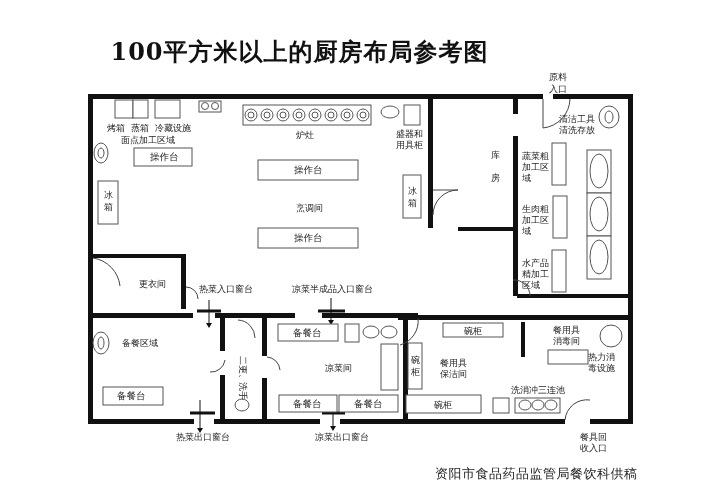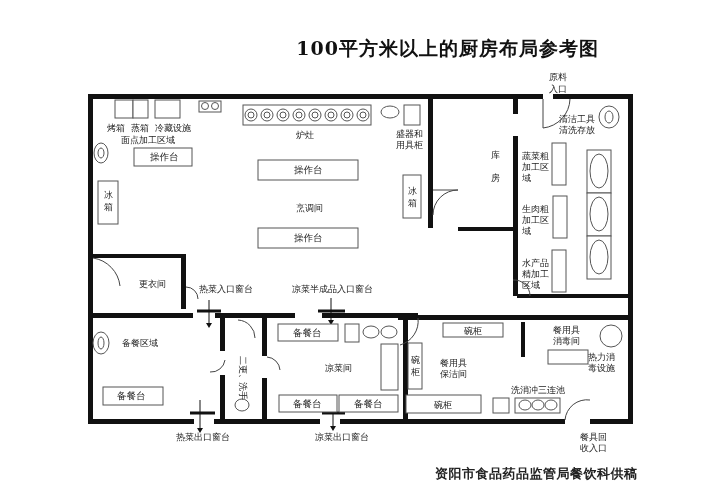--- a/index.html
+++ b/index.html
@@ -1,18 +1,18 @@
 <!DOCTYPE html>
 <html><head>
 <meta charset="utf-8">
 <style>
   html, body { margin:0; padding:0; background:#ffffff; }
   body { width:707px; height:500px; position:relative; overflow:hidden; font-family:"DejaVu Sans", sans-serif; }
-  .title { position:absolute; left:0; top:36px; width:599px; text-align:right; font-family:"DejaVu Serif", serif; font-weight:bold; font-size:19px; color:#111; letter-spacing:1px; }
-  .footer { position:absolute; left:435px; top:465px; font-family:"DejaVu Serif", serif; font-weight:bold; font-size:13px; color:#222; letter-spacing:0.5px; }
+  .title { position:absolute; left:0; top:36px; width:599px; text-align:center; font-family:"DejaVu Serif", serif; font-weight:bold; font-size:24px; color:#111; letter-spacing:1px; }
+  .footer { position:absolute; left:435px; top:465px; font-family:"DejaVu Serif", serif; font-weight:normal; font-size:13px; color:#222; letter-spacing:0.5px; }
   svg { position:absolute; left:0; top:0; }
   svg text { font-family:"DejaVu Sans", sans-serif; fill:#222; }
   .wall { fill:#111; }
   .fx { fill:#fff; stroke:#555; stroke-width:1; }
   .door { fill:none; stroke:#444; stroke-width:1; }
   .t { font-size:9px; }
   .tb { font-size:9.5px; }
 </style>
 </head>
 <body>

